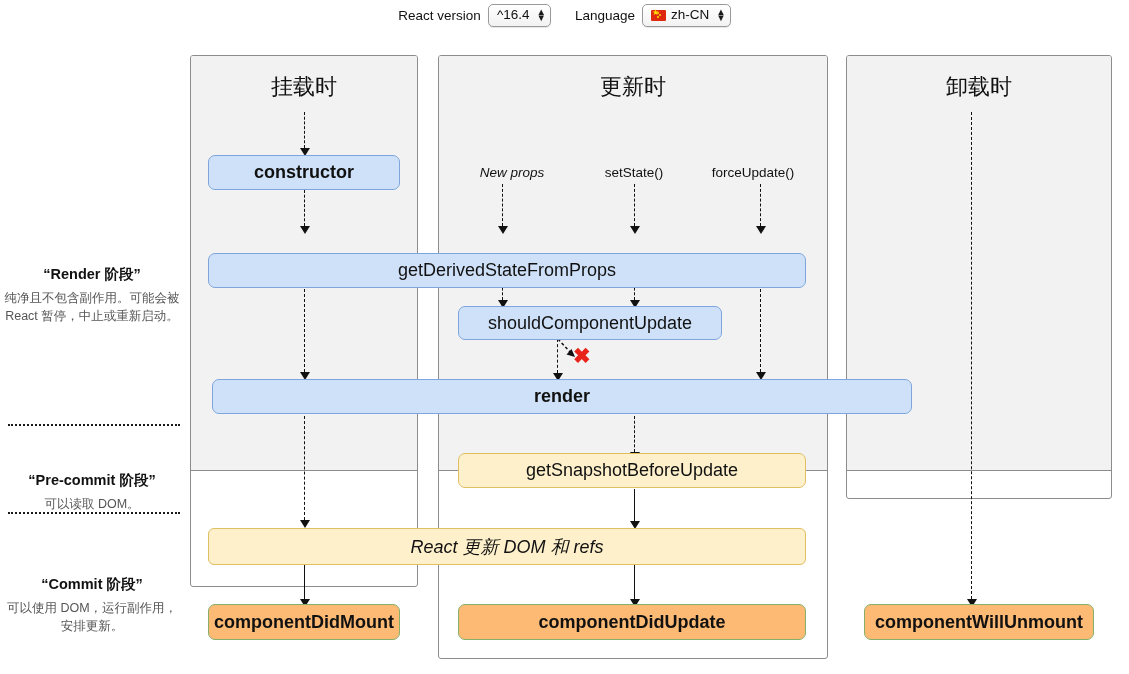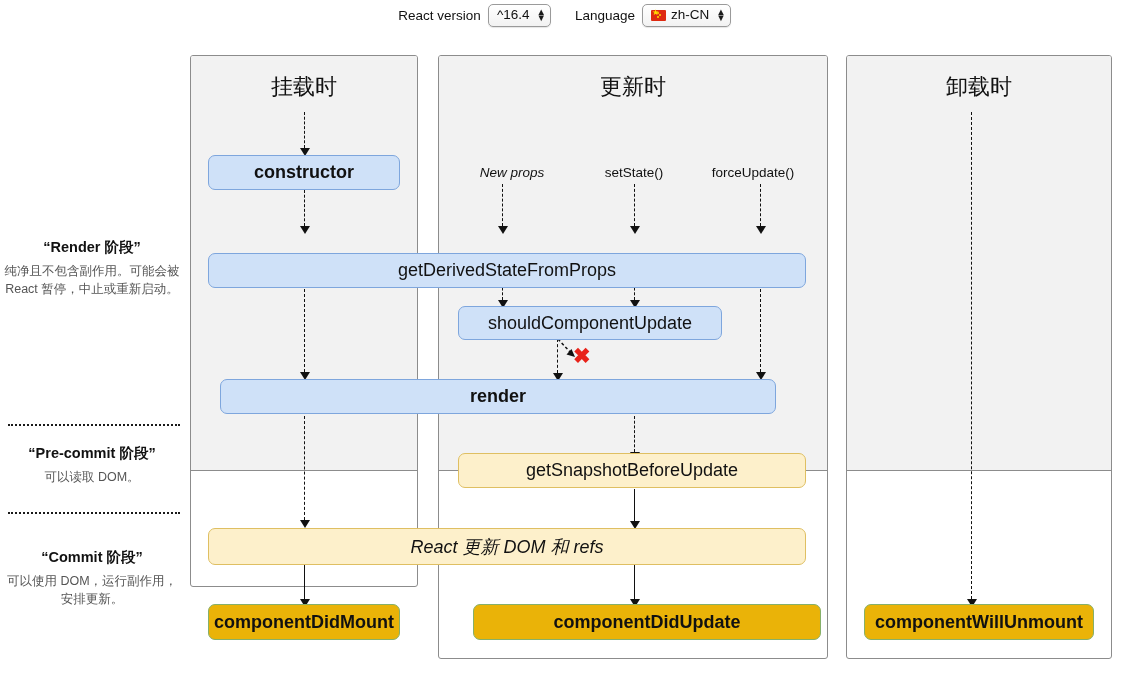--- a/index.html
+++ b/index.html
@@ -82,20 +82,21 @@
     box-shadow: 2px 2px 0 0 #ffde00, 0 4px 0 0 #ffde00;
     border-radius: 50%;
   }
 
   
   .phase-label {
     position: absolute;
     width: 176px;
     left: 4px;
     text-align: center;
+    margin-top: 27px;
   }
   .phase-title {
     font-size: 14.5px;
     font-weight: bold;
     color: #111;
     margin-bottom: 5px;
   }
   .phase-desc {
     font-size: 12.5px;
     color: #555;
@@ -143,21 +144,21 @@
     align-items: center;
     justify-content: center;
     border-radius: 7px;
     font-size: 18px;
     color: #111;
     text-align: center;
     white-space: nowrap;
   }
   .node.blue   { background: #cfe1f8; border: 1px solid #7ea6dd; }
   .node.yellow { background: #fdf0cb; border: 1px solid #dfbf62; }
-  .node.green  { background: #eab308; border: 1px solid #86b06a; }
+  .node.green  { background: #fdba74; border: 1px solid #86b06a; }
   .node.bold   { font-weight: bold; }
   .node.italic { font-style: italic; }
 
   .trigger {
     position: absolute;
     font-size: 13.5px;
     color: #111;
     text-align: center;
     white-space: nowrap;
     transform: translateX(-50%);
@@ -241,21 +242,21 @@
   <div class="col" style="left:190px; top:55px; width:228px; height:532px;">
     <div class="col-grey" style="height:414px;"></div>
     <div class="col-head">挂载时</div>
   </div>
 
   <div class="col" style="left:438px; top:55px; width:390px; height:604px;">
     <div class="col-grey" style="height:414px;"></div>
     <div class="col-head">更新时</div>
   </div>
 
-  <div class="col" style="left:846px; top:55px; width:266px; height:604px;">
+  <div class="col" style="left:846px; top:55px; width:266px; height:444px;">
     <div class="col-grey" style="height:414px;"></div>
     <div class="col-head">卸载时</div>
   </div>
 
   <div class="trigger italic" style="left:512px; top:165px;">New props</div>
   <div class="trigger" style="left:634px; top:165px;">setState()</div>
   <div class="trigger" style="left:753px; top:165px;">forceUpdate()</div>
 
   <div class="arrow" style="left:304px; top:112px; height:44px;">
     <div class="stem" style="height:36px;"></div>
@@ -342,25 +343,25 @@
     <div class="stem" style="height:487px;"></div>
     <div class="head" style="top:487px;"></div>
   </div>
 
   <div class="node blue bold" style="left:208px; top:155px; width:192px; height:35px;">constructor</div>
 
   <div class="node blue" style="left:208px; top:229px; width:598px; height:35px;margin-top:24px;">getDerivedStateFromProps</div>
 
   <div class="node blue" style="left:458px; top:306px; width:264px; height:34px;">shouldComponentUpdate</div>
 
-  <div class="node blue bold" style="left:220px; top:379px; width:556px; height:35px;">render</div>
+  <div class="node blue bold" style="left:212px; top:379px; width:700px; height:35px;">render</div>
 
   <div class="node yellow" style="left:458px; top:453px; width:348px; height:35px;">getSnapshotBeforeUpdate</div>
 
-  <div class="node yellow italic" style="left:208px; top:528px; width:598px; height:37px;">React 更新 DOM 和 refs</div>
+  <div class="node yellow italic" style="left:208px; top:528px; width:598px; height:37px;border-radius:6px;">React 更新 DOM 和 refs</div>
 
   <div class="node green bold" style="left:208px; top:604px; width:192px; height:36px;">componentDidMount</div>
 
-  <div class="node green bold" style="left:473px; top:604px; width:348px; height:36px;">componentDidUpdate</div>
+  <div class="node green bold" style="left:458px; top:604px; width:348px; height:36px;">componentDidUpdate</div>
 
   <div class="node green bold" style="left:864px; top:604px; width:230px; height:36px;">componentWillUnmount</div>
 
 </div>
 
 </body></html>

